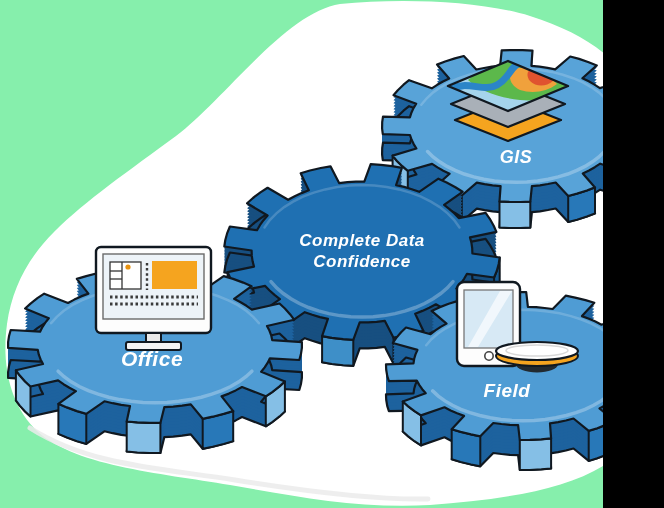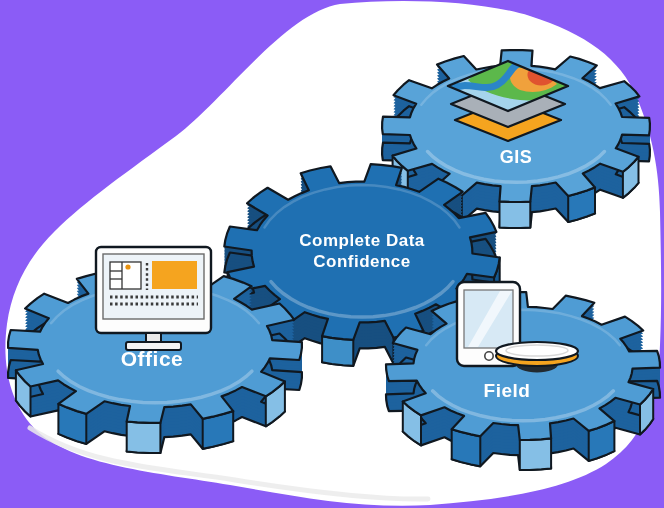--- a/index.html
+++ b/index.html
@@ -1,16 +1,16 @@
 <!DOCTYPE html>
 <html style="--blob: #ffffff; --outline: #101820; --label: #ffffff; --orange: #f5a41f; --orangedark: #e8920f; --gray: #a9b0b8; --green: #5cb84b; --morange: #f0a13c; --red: #e0532f; --water: #a5d4ec; --river: #2b85c8; --screen: #d7e9f5; --device: #fdfdfd;"><head>
 <meta charset="utf-8">
 <style>
   html,body{margin:0;padding:0;background:#000;}
-  .stage{position:relative;width:664px;height:508px;background:#8b5cf6;overflow:hidden;}
+  .stage{position:relative;width:603px;height:508px;background:#86efac;overflow:hidden;font-style:italic;}
   svg{display:block;}
   text.gear-label{
     font-family:"Liberation Sans", sans-serif;
     font-weight:bold;
     fill:var(--label, #ffffff);
     text-anchor:middle;
     letter-spacing:0.5px;
   }
 </style>
 </head>

